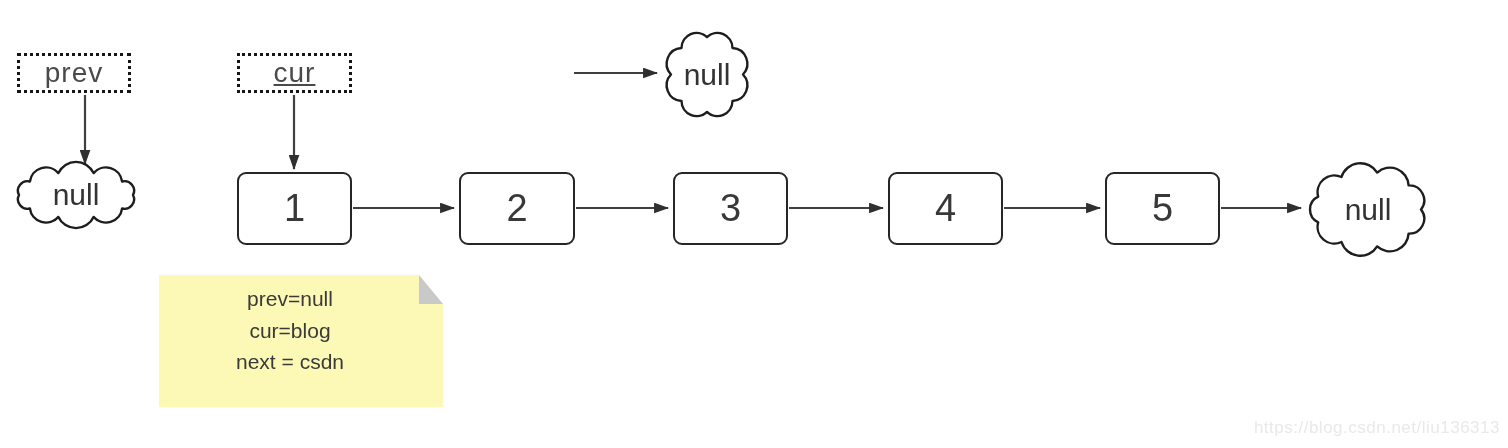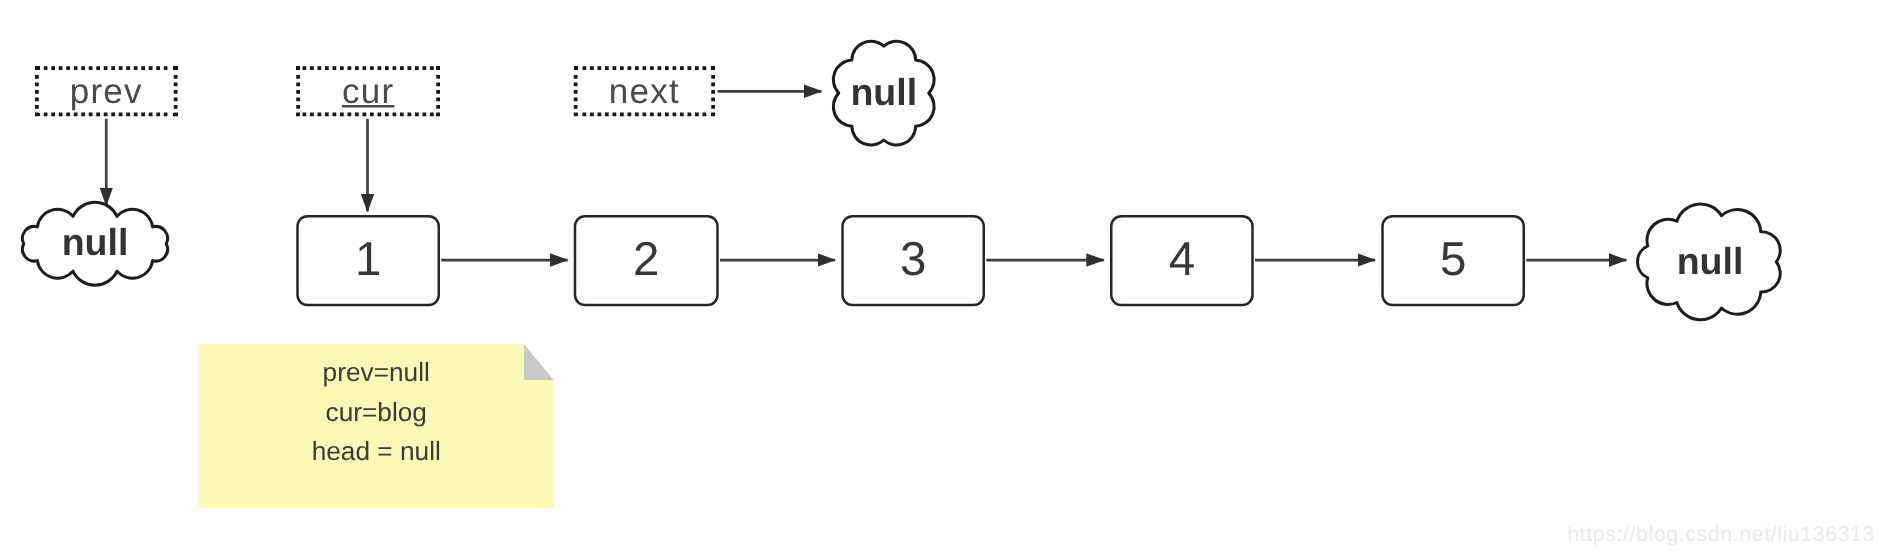--- a/index.html
+++ b/index.html
@@ -10,21 +10,21 @@
   .canvas{position:absolute;inset:0;}
   .connectors{position:absolute;left:0;top:0;width:1508px;height:448px;pointer-events:none;}
 
   
   .pbox{
     position:absolute;top:53px;height:40px;box-sizing:border-box;
     border:3px dotted #161616;background:#ffffff;
     display:flex;align-items:center;justify-content:center;
     font-size:28px;color:#4a4a4a;letter-spacing:1px;
   }
-  .pbox-prev{left:28px;width:114px;}
+  .pbox-prev{left:17px;width:114px;}
   .pbox-cur{left:237px;width:115px;text-decoration:underline;}
   .pbox-next{left:459px;width:113px;}
 
   
   .node{
     position:absolute;top:172px;height:73px;box-sizing:border-box;
     border:2.5px solid #262626;border-radius:9px;background:#ffffff;
     display:flex;align-items:center;justify-content:center;
     font-size:38px;color:#383838;
   }
@@ -32,39 +32,39 @@
   .node-2{left:459px;width:116px;}
   .node-3{left:673px;width:115px;}
   .node-4{left:888px;width:115px;}
   .node-5{left:1105px;width:115px;}
 
   
   .cloud{position:absolute;}
   .cloud svg{position:absolute;left:0;top:0;overflow:visible;}
   .cloud .lbl{
     position:absolute;inset:0;display:flex;align-items:center;justify-content:center;
-    font-size:30px;color:#333333;font-weight:bold;
+    font-size:30px;color:#333333;
   }
   .cloud-1{left:9px;top:162px;width:134px;height:66px;}
   .cloud-2{left:661px;top:27px;width:92px;height:95px;}
   .cloud-3{left:1305px;top:162px;width:126px;height:95px;}
 
   
   .note{
     position:absolute;left:159px;top:275px;width:284px;height:132px;
     background:#FBF9B5;
     clip-path:polygon(0 0, calc(100% - 24px) 0, 100% 29px, 100% 100%, 0 100%);
   }
   .note-fold{
     position:absolute;left:419px;top:275px;width:24px;height:29px;
     background:#C9C9C9;
     clip-path:polygon(0 0, 100% 100%, 0 100%);
   }
   .note-text{
-    position:absolute;left:159px;top:283px;width:284px;text-align:center;
+    position:absolute;left:148px;top:283px;width:284px;text-align:center;
     font-size:21px;line-height:31.5px;color:#3a3a3a;
   }
 
   .watermark{
     position:absolute;right:8px;bottom:10px;
     font-size:17px;color:#E9E9E9;letter-spacing:0.5px;
   }
 </style>
 </head>
 <body>
@@ -88,23 +88,20 @@
       <line x1="1221" y1="208" x2="1301" y2="208" marker-end="url(#ah)"></line>
     </g>
   </svg>
 
   <div class="pbox pbox-prev">
     <span>prev</span>
   </div>
   <div class="pbox pbox-cur">
     <span>cur</span>
   </div>
-  <div class="pbox pbox-next">
-    <span>next</span>
-  </div>
 
   <div class="cloud cloud-1">
     <svg width="134" height="66">
         <path d="M 124.0 33.0 A 9.5 9.5 0 0 1 113.1 46.5 A 16.3 16.3 0 0 1 84.6 54.9 A 19.4 19.4 0 0 1 49.4 54.9 A 16.3 16.3 0 0 1 20.9 46.5 A 9.5 9.5 0 0 1 10.0 33.0 A 9.5 9.5 0 0 1 20.9 19.5 A 16.3 16.3 0 0 1 49.4 11.1 A 19.4 19.4 0 0 1 84.6 11.1 A 16.3 16.3 0 0 1 113.1 19.5 A 9.5 9.5 0 0 1 124.0 33.0 Z" fill="#ffffff" stroke="#1d1d1d" stroke-width="2.4" stroke-linejoin="round"></path>
       </svg>
     <div class="lbl">null</div>
   </div>
   <div class="cloud cloud-2">
     <svg width="92" height="95">
         <path d="M 82.0 47.5 A 15.7 15.7 0 0 1 71.5 74.0 A 15.2 15.2 0 0 1 46.0 85.0 A 15.2 15.2 0 0 1 20.5 74.0 A 15.7 15.7 0 0 1 10.0 47.5 A 15.7 15.7 0 0 1 20.5 21.0 A 15.2 15.2 0 0 1 46.0 10.0 A 15.2 15.2 0 0 1 71.5 21.0 A 15.7 15.7 0 0 1 82.0 47.5 Z" fill="#ffffff" stroke="#1d1d1d" stroke-width="2.4" stroke-linejoin="round"></path>
@@ -122,18 +119,18 @@
   <div class="node node-2">2</div>
   <div class="node node-3">3</div>
   <div class="node node-4">4</div>
   <div class="node node-5">5</div>
 
   <div class="note"></div>
   <div class="note-fold"></div>
   <div class="note-text">
     <div>prev=null</div>
     <div>cur=blog</div>
-    <div>head = null</div>
+    <div>next = csdn</div>
   </div>
 
   <div class="watermark">https://blog.csdn.net/liu136313</div>
 
 </div>
 
 </body></html>

